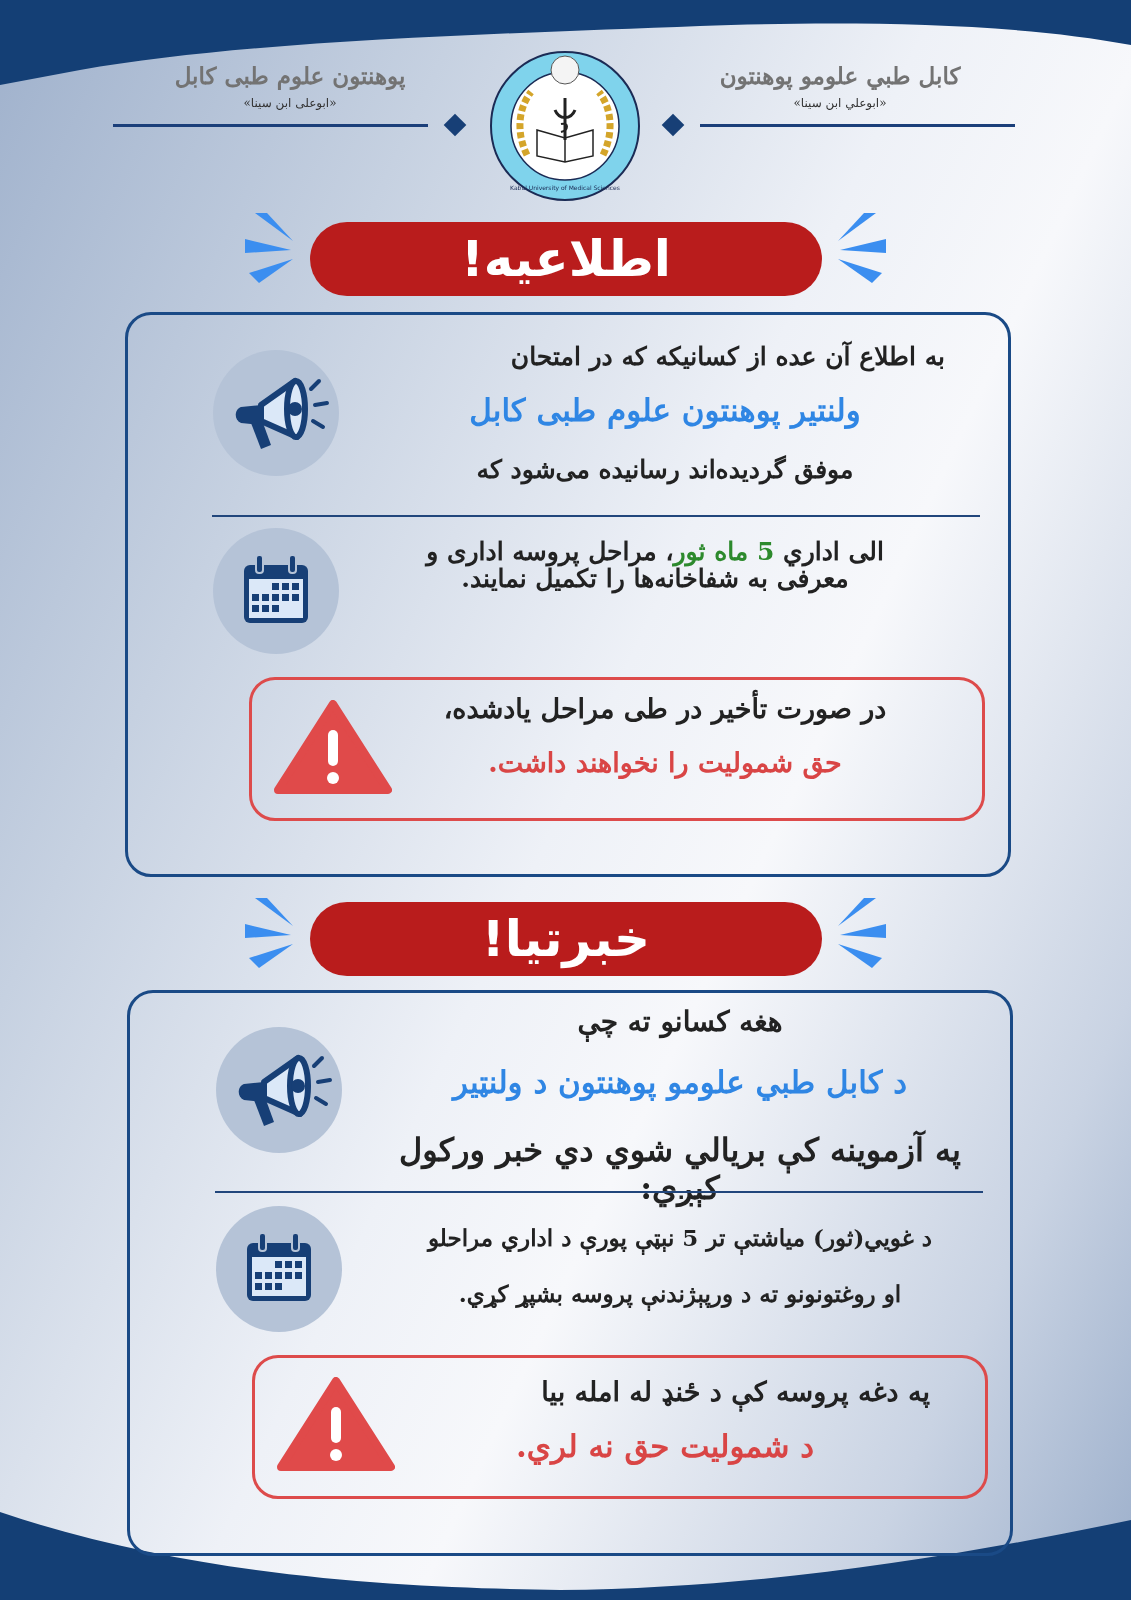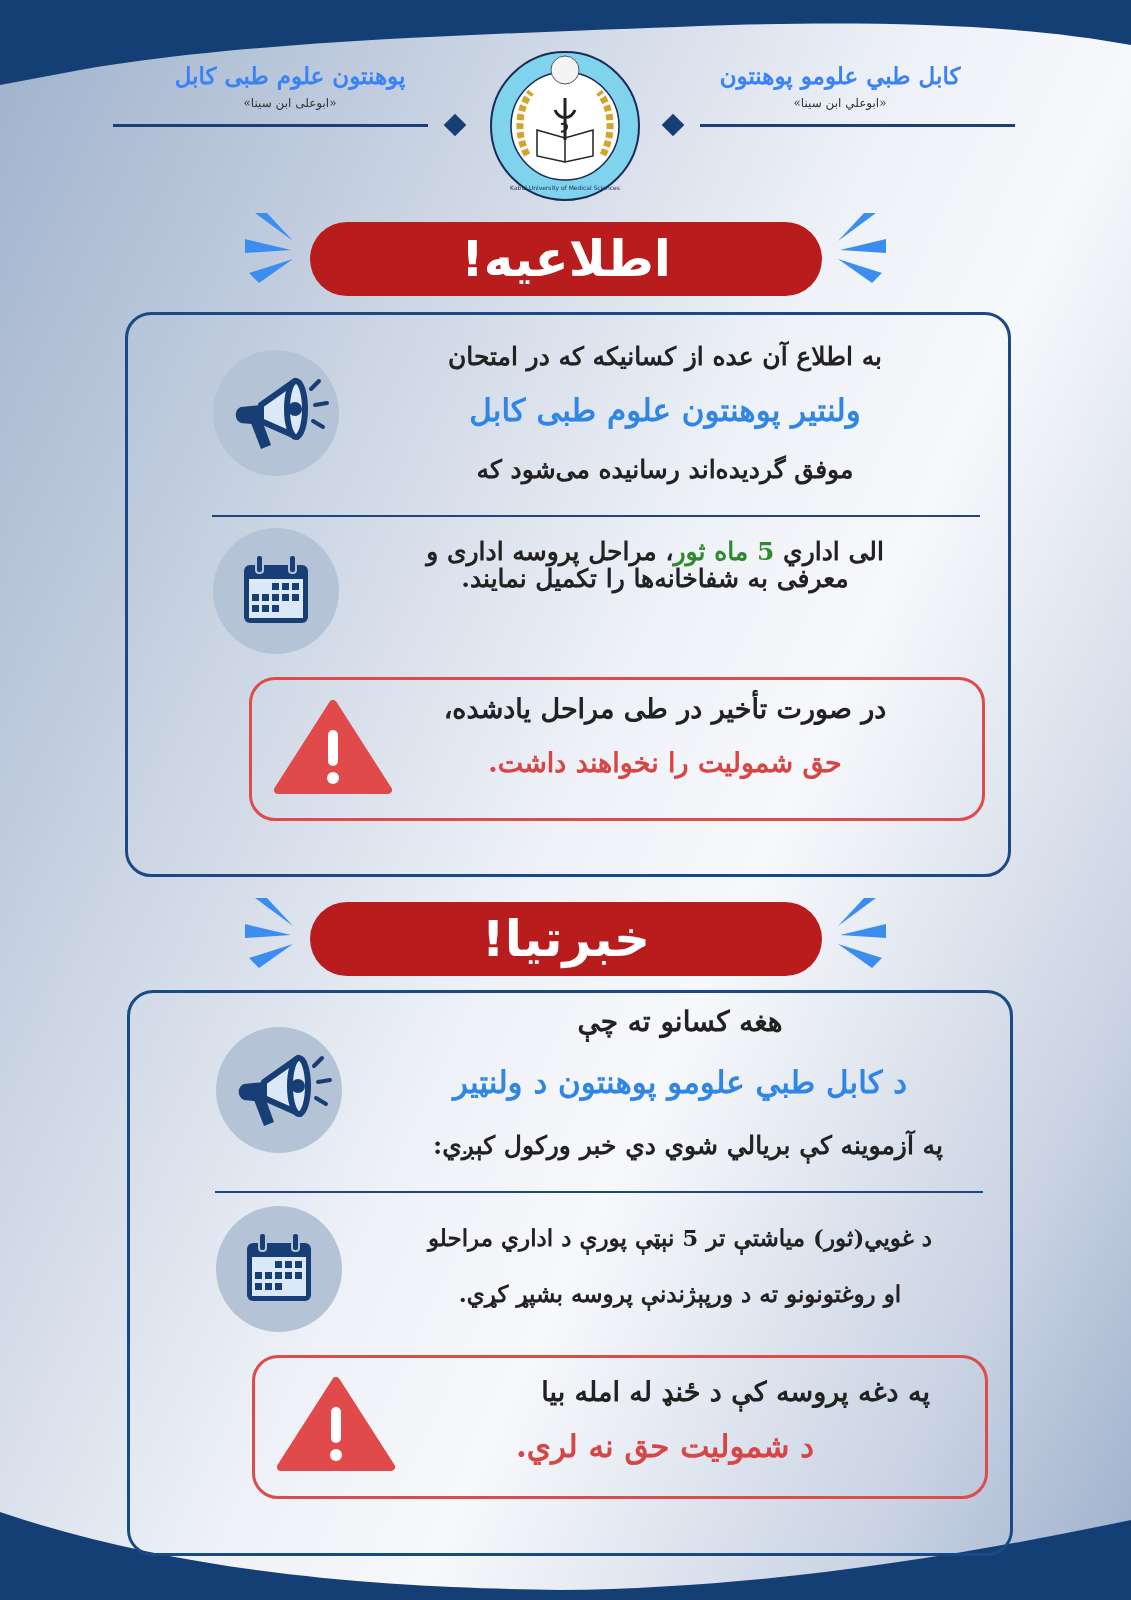--- a/index.html
+++ b/index.html
@@ -5,21 +5,21 @@
   html, body { margin: 0; padding: 0; }
   body {
     width: 1131px; height: 1600px; position: relative; overflow: hidden;
     font-family: "DejaVu Sans", sans-serif;
     background: linear-gradient(115deg, #9fb1cc 0%, #c6d1e1 25%, #eef1f7 50%, #f7f8fb 62%, #c9d3e3 85%, #9cafcb 100%);
   }
   .wave { position: absolute; left: 0; width: 1131px; }
   .wave-top { top: 0; height: 110px; }
   .wave-bottom { bottom: 0; height: 130px; }
 
-  .hdr-title { position: absolute; font-family: "DejaVu Serif", serif; font-weight: bold; font-size: 23px; color: #3b82f6; direction: rtl; text-align: center; }
+  .hdr-title { position: absolute; font-family: "DejaVu Serif", serif; font-weight: bold; font-size: 23px; color: #737373; direction: rtl; text-align: center; }
   .hdr-sub { position: absolute; font-family: "DejaVu Serif", serif; font-size: 12px; color: #333; direction: rtl; text-align: center; }
   .hdr-line { position: absolute; height: 3px; background: #1b3f7a; top: 124px; }
   .diamond { position: absolute; width: 16px; height: 16px; background: #173f76; transform: rotate(45deg); top: 117px; }
 
   .logo { position: absolute; left: 489px; top: 50px; width: 152px; height: 152px; }
 
   .banner { position: absolute; left: 310px; width: 512px; height: 74px; border-radius: 37px; background: #b91c1c; color: #fff; font-family: "DejaVu Sans", sans-serif; font-weight: bold; font-size: 50px; display: flex; align-items: center; justify-content: center; direction: rtl; }
   .burst { position: absolute; width: 54px; height: 70px; }
 
   .card { position: absolute; border: 3px solid #1a4a86; border-radius: 26px; box-sizing: border-box; }
@@ -90,21 +90,21 @@
     <ellipse cx="75" cy="46" rx="9" ry="28" fill="#dbe8f8" stroke="#173f76" stroke-width="6"></ellipse>
     <circle cx="74" cy="46" r="7" fill="#173f76"></circle>
     <path d="M20 44 C14 46 12 56 20 60 L40 62 L40 42 Z" fill="#173f76"></path>
     <path d="M30 60 L40 86 L50 82 L42 60 Z" fill="#173f76"></path>
     <line x1="90" y1="26" x2="98" y2="18" stroke="#173f76" stroke-width="4" stroke-linecap="round"></line>
     <line x1="94" y1="42" x2="106" y2="40" stroke="#173f76" stroke-width="4" stroke-linecap="round"></line>
     <line x1="92" y1="58" x2="102" y2="64" stroke="#173f76" stroke-width="4" stroke-linecap="round"></line>
   </svg>
 </div>
 
-<div class="txt" style="left:385px; top:342px; width:560px; font-size:25px;">به اطلاع آن عده از کسانیکه که در امتحان</div>
+<div class="txt" style="left:385px; top:342px; width:560px; font-size:25px;text-align:right;">به اطلاع آن عده از کسانیکه که در امتحان</div>
 <div class="txt blue" style="left:385px; top:392px; width:560px; font-size:31px;">ولنتیر پوهنتون علوم طبی کابل</div>
 <div class="txt" style="left:385px; top:455px; width:560px; font-size:25px;">موفق گردیده‌اند رسانیده می‌شود که</div>
 
 <div class="divider" style="left:212px; top:515px; width:768px;"></div>
 
 <div class="icon-circle" style="left:213px; top:528px;">
   <svg width="76" height="76" viewBox="0 0 76 76">
     <rect x="6" y="12" width="64" height="58" rx="6" fill="#173f76"></rect>
     <rect x="11" y="26" width="54" height="39" fill="#dbe8f8"></rect>
     <rect x="18" y="2" width="7" height="18" rx="3" fill="#173f76" stroke="#b5c3d7" stroke-width="2"></rect>
@@ -161,21 +161,21 @@
     <path d="M20 44 C14 46 12 56 20 60 L40 62 L40 42 Z" fill="#173f76"></path>
     <path d="M30 60 L40 86 L50 82 L42 60 Z" fill="#173f76"></path>
     <line x1="90" y1="26" x2="98" y2="18" stroke="#173f76" stroke-width="4" stroke-linecap="round"></line>
     <line x1="94" y1="42" x2="106" y2="40" stroke="#173f76" stroke-width="4" stroke-linecap="round"></line>
     <line x1="92" y1="58" x2="102" y2="64" stroke="#173f76" stroke-width="4" stroke-linecap="round"></line>
   </svg>
 </div>
 
 <div class="txt" style="left:380px; top:1005px; width:600px; font-size:28px;">هغه کسانو ته چې</div>
 <div class="txt blue" style="left:380px; top:1064px; width:600px; font-size:31px;">د کابل طبي علومو پوهنتون د ولنټیر</div>
-<div class="txt" style="left:388px; top:1131px; width:600px; font-size:25px;">په آزموینه کې بریالي شوي دي خبر ورکول کېږي:</div>
+<div class="txt" style="left:380px; top:1131px; width:600px; font-size:32px;">په آزموینه کې بریالي شوي دي خبر ورکول کېږي:</div>
 
 <div class="divider" style="left:215px; top:1191px; width:768px;"></div>
 
 <div class="icon-circle" style="left:216px; top:1206px;">
   <svg width="76" height="76" viewBox="0 0 76 76">
     <rect x="6" y="12" width="64" height="58" rx="6" fill="#173f76"></rect>
     <rect x="11" y="26" width="54" height="39" fill="#dbe8f8"></rect>
     <rect x="18" y="2" width="7" height="18" rx="3" fill="#173f76" stroke="#b5c3d7" stroke-width="2"></rect>
     <rect x="51" y="2" width="7" height="18" rx="3" fill="#173f76" stroke="#b5c3d7" stroke-width="2"></rect>
     <g fill="#173f76">

